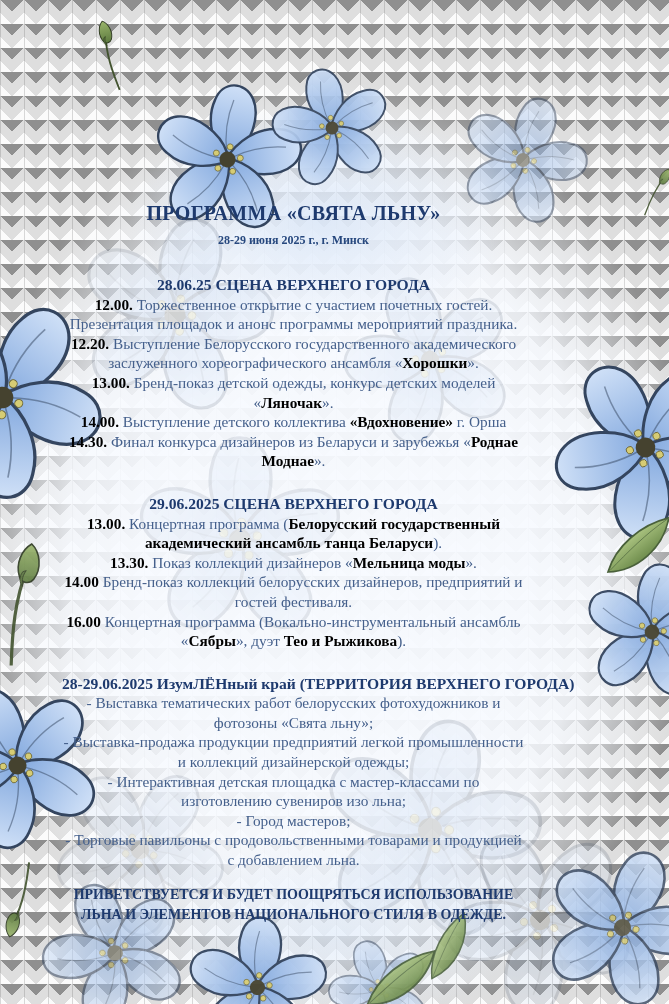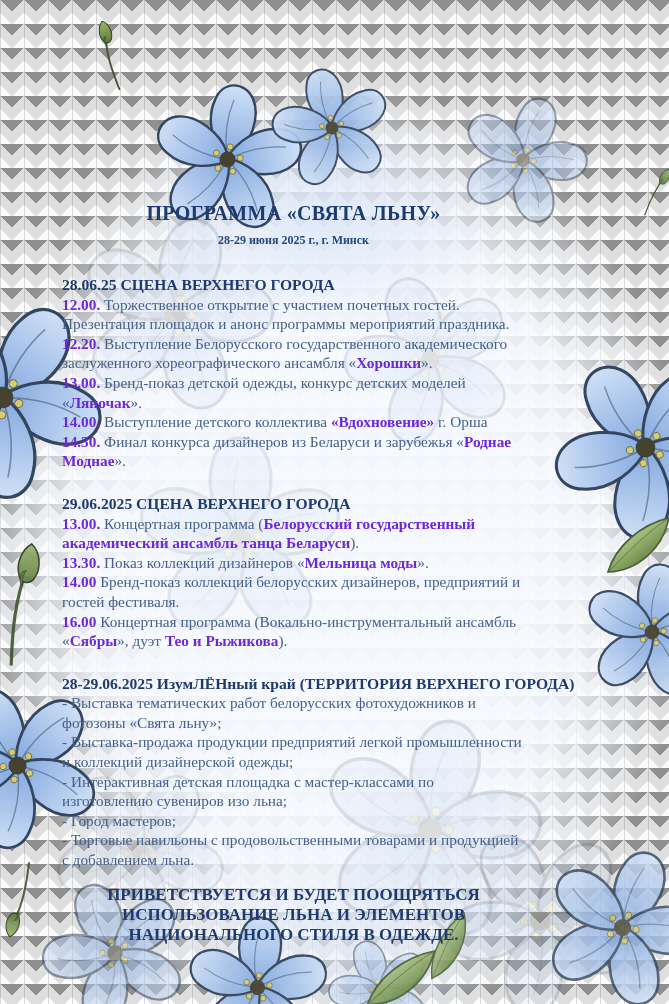--- a/index.html
+++ b/index.html
@@ -25,26 +25,26 @@
     radial-gradient(ellipse 54% 47% at 50% 55%, rgba(247,250,255,.95) 52%, rgba(247,250,255,.84) 72%, rgba(247,250,255,.38) 88%, rgba(247,250,255,0) 100%);}
 
   .decor{position:absolute;overflow:visible;z-index:3;}
   .ghost{z-index:2;}
 
   .content{position:relative;z-index:4;box-sizing:border-box;width:580px;
     padding:200px 55px 0 62px;color:#45608c;font-size:15.3px;line-height:19.6px;}
   .title{margin:0;text-align:center;font-weight:bold;font-size:20px;line-height:26px;
     color:#1e3a6e;letter-spacing:.3px;}
   .subtitle{margin:2px 0 0;text-align:center;font-size:12px;line-height:24px;color:#27487e;}
-  .section{margin:23px 0 0;}
+  .section{margin:23px 0 0;text-align:center;}
   .section-heading{font-weight:bold;color:#1e3a6e;font-size:15.6px;white-space:nowrap;}
   .item{margin:0;}
-  .item .b{font-weight:bold;color:#6d28d9;}
+  .item .b{font-weight:bold;color:#000000;}
   .footer-note{margin:15px 6px 0;text-align:center;font-weight:bold;color:#1e3a6e;
-    font-size:17px;line-height:20px;}
+    font-size:14px;line-height:20px;}
 </style>
 </head>
 <body>
 
 <div class="poster">
 
   <svg width="0" height="0" style="position:absolute" aria-hidden="true">
     <defs>
       <linearGradient id="petalGrad" x1="0" y1="0" x2="0" y2="1">
         <stop offset="0" stop-color="#cfe0f7"></stop>

